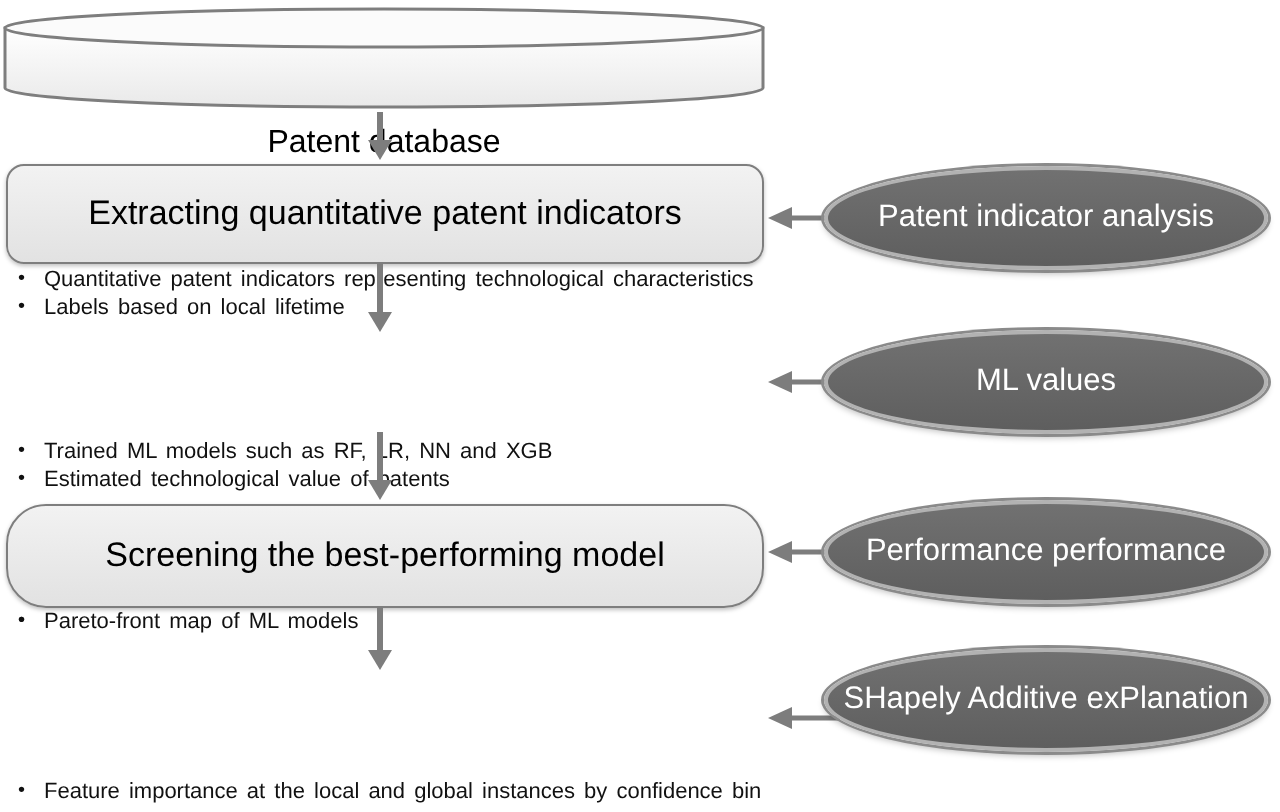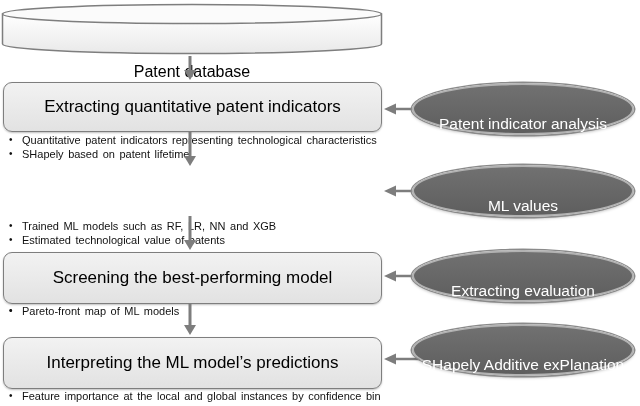--- a/index.html
+++ b/index.html
@@ -20,41 +20,41 @@
   .step-box {
     position:absolute; left:3px; width:377px; z-index:2;
     border:1.5px solid #7e7e7e; border-radius:9px;
     background:linear-gradient(#f2f2f2, #e2e2e2);
     box-shadow:0 1px 2px rgba(0,0,0,0.25);
     display:flex; align-items:center; justify-content:center;
     font-size:17px; color:#000; text-align:center;
   }
   .box1 { top:82px;  height:48px;justify-content:center; }
   .box2 { top:168px; height:48px; }
-  .box3 { top:252px; height:50px; }
+  .box3 { top:252px; height:50px;border-radius:20px; }
   .box4 { top:337px; height:50px; }
 
   .bullets {
     position:absolute; left:6px; width:386px; z-index:2;
     font-size:11px; line-height:14px; color:#111; word-spacing:1.5px;
   }
   .bl1 { top:133px; }
   .bl2 { top:219px; }
   .bl3 { top:304px; }
   .bl4 { top:389px; }
   .bullet-line { position:relative; padding-left:16px; white-space:nowrap; }
   .bullet-dot { position:absolute; left:3px; top:0; font-size:10px; }
 
   .method-ellipse {
     position:absolute; left:412px; width:222px; height:52px; z-index:2;
     border-radius:50%;
     background:linear-gradient(#717171, #5e5e5e);
     border:2px solid #b2b2b2;
     box-shadow:0 0 0 1.5px #8a8a8a, 0 2px 3px rgba(0,0,0,0.25);
-    display:flex; align-items:flex-end; justify-content:center;
+    display:flex; align-items:center; justify-content:center;
     font-size:15.5px; color:#ffffff; text-align:center;
     box-sizing:border-box;
   }
   .el1 { top:83px; }
   .el2 { top:165px; }
   .el3 { top:250px; }
   .el4 { top:324px; }
 </style>
 </head>
 <body>
@@ -93,32 +93,29 @@
   </svg>
 
   <div class="db-label">Patent database</div>
 
   <div class="step-box box1">
     <span>Extracting quantitative patent indicators</span>
   </div>
   <div class="step-box box3">
     <span>Screening the best-performing model</span>
   </div>
-  <div class="step-box box4">
-    <span>Interpreting the ML model’s predictions</span>
-  </div>
 
   <div class="bullets bl1">
     <div class="bullet-line">
       <span class="bullet-dot">•</span>
       <span>Quantitative patent indicators representing technological characteristics</span>
     </div>
     <div class="bullet-line">
       <span class="bullet-dot">•</span>
-      <span>SHapely based on patent lifetime</span>
+      <span>Labels based on local lifetime</span>
     </div>
   </div>
   <div class="bullets bl2">
     <div class="bullet-line">
       <span class="bullet-dot">•</span>
       <span>Trained ML models such as RF, LR, NN and XGB</span>
     </div>
     <div class="bullet-line">
       <span class="bullet-dot">•</span>
       <span>Estimated technological value of patents</span>
@@ -140,21 +137,21 @@
     </div>
   </div>
 
   <div class="method-ellipse el1">
     <span>Patent indicator analysis</span>
   </div>
   <div class="method-ellipse el2">
     <span>ML values</span>
   </div>
   <div class="method-ellipse el3">
-    <span>Extracting evaluation</span>
+    <span>Performance performance</span>
   </div>
   <div class="method-ellipse el4">
     <span>SHapely Additive exPlanation</span>
   </div>
 
   <svg class="layer over" width="640" height="406" viewBox="0 0 640 406">
     <g stroke="#7d7d7d" stroke-width="3" fill="#7d7d7d">
       <g>
         <line x1="190" y1="56" x2="190" y2="71"></line>
         <polygon points="190,80 184,70 196,70" stroke="none"></polygon>

